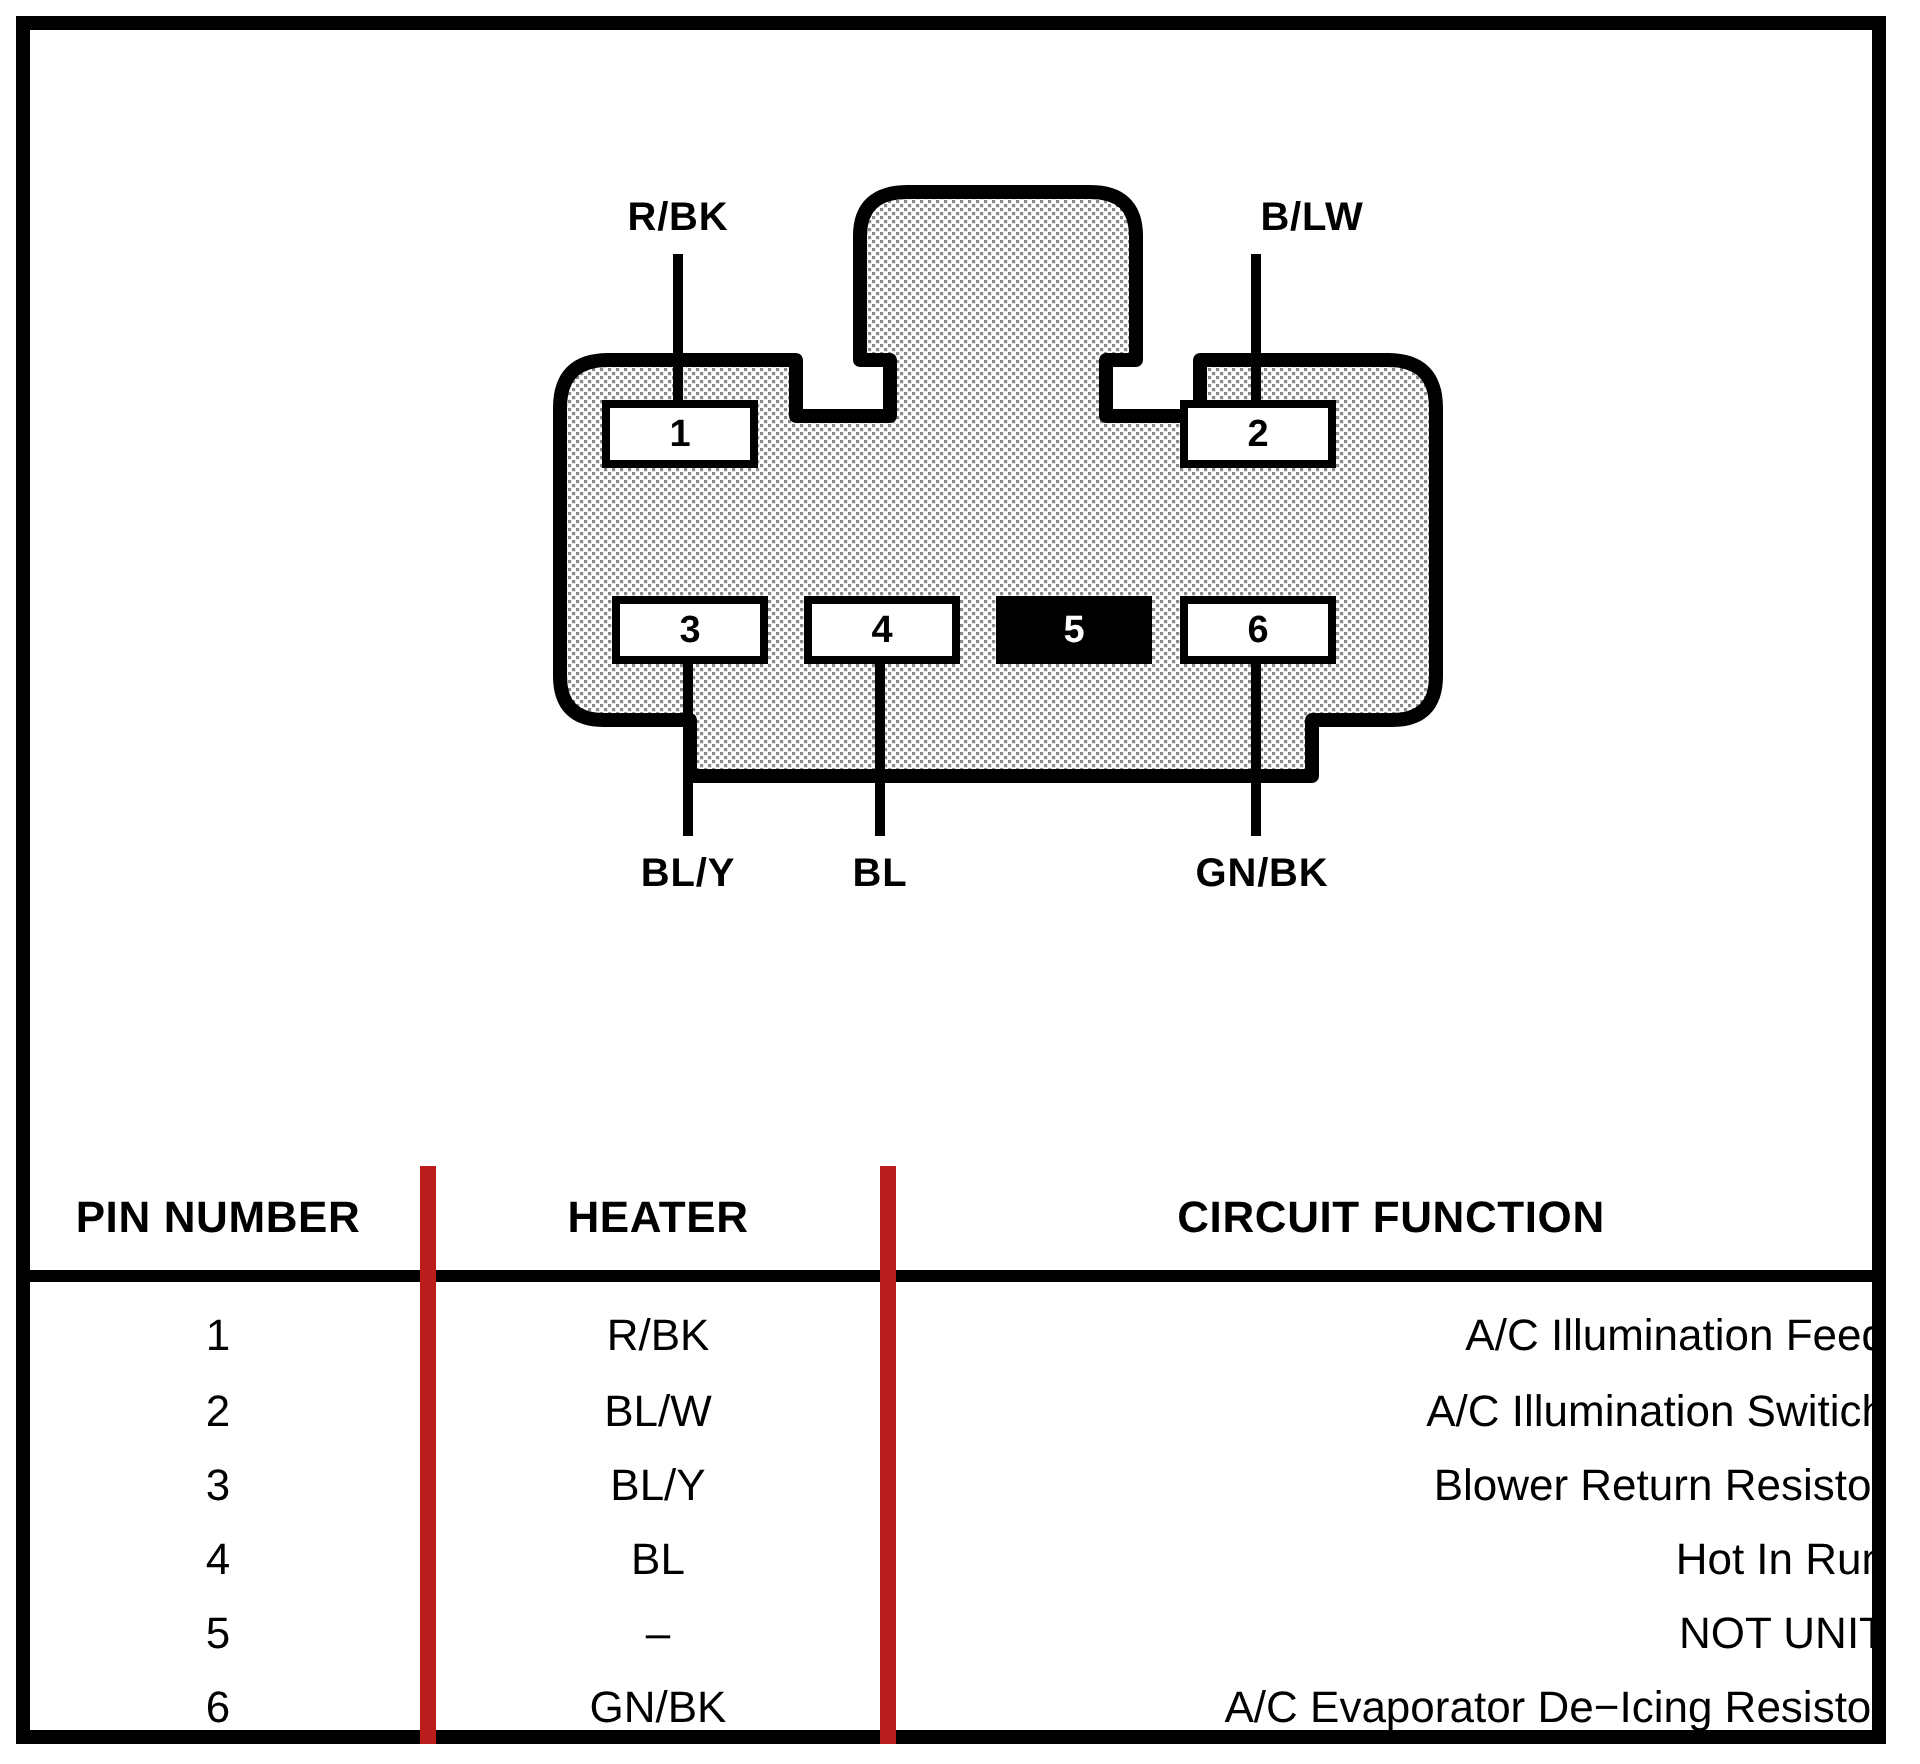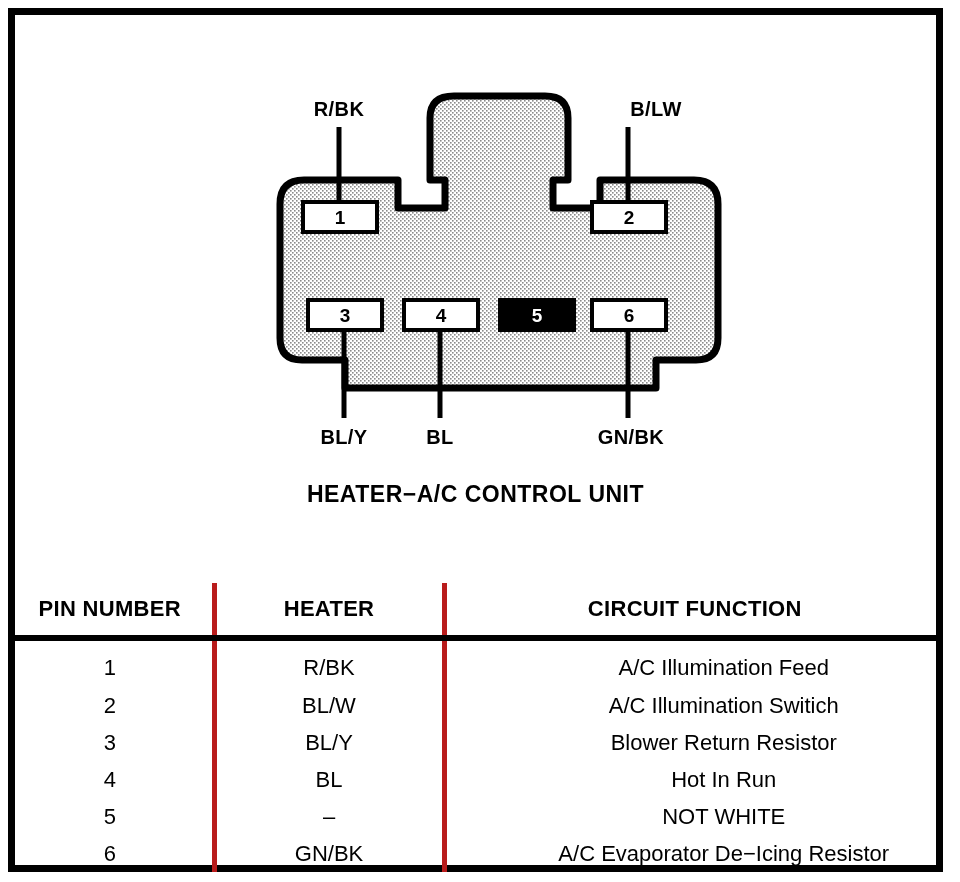--- a/index.html
+++ b/index.html
@@ -125,29 +125,29 @@
     font-size: 22px;
     font-weight: bold;
     letter-spacing: 0.3px;
     height: 52px;
     border-bottom: 6px solid #000;
   }
   #pin-table .col-pin   { width: 206px; }
   #pin-table .col-circ  { width: 230px; }
   #pin-table .col-func  { width: auto; }
 
-  #pin-table .vdiv-right { border-right: 5px solid #b91c1c; }
+  #pin-table .vdiv-right { border-right: 8px solid #b91c1c; }
 
   #pin-table tbody td {
     font-size: 22px;
     height: 35px;
     line-height: 1.05;
   }
   #pin-table tbody td.func {
-    text-align: center;
+    text-align: right;
     padding-left: 58px;
     font-weight: normal;
   }
   #pin-table tbody tr:first-child td { padding-top: 8px; }
   #pin-table tbody td.pin,
   #pin-table tbody td.circ {
     font-weight: normal;
   }
 </style>
 </head>
@@ -222,21 +222,20 @@
       <span>6</span>
     </div>
 
     <div class="wire-label" style="left:331px; top:90px;">R/BK</div>
     <div class="wire-label" style="left:648px; top:90px;">B/LW</div>
     <div class="wire-label" style="left:336px; top:418px;">BL/Y</div>
     <div class="wire-label" style="left:432px; top:418px;">BL</div>
     <div class="wire-label" style="left:623px; top:418px;">GN/BK</div>
 
     <div id="caption">
-      <div class="cap-line">HEATER−A/C CONTROL UNIT</div>
     </div>
 
   </div>
 
   <div id="pin-table">
     <table>
       <colgroup>
         <col class="col-pin">
         <col class="col-circ">
         <col class="col-func">
@@ -265,21 +264,21 @@
           <td class="func">Blower Return Resistor</td>
         </tr>
         <tr>
           <td class="pin vdiv-right">4</td>
           <td class="circ vdiv-right">BL</td>
           <td class="func">Hot In Run</td>
         </tr>
         <tr>
           <td class="pin vdiv-right">5</td>
           <td class="circ vdiv-right">–</td>
-          <td class="func">NOT WHITE</td>
+          <td class="func">NOT UNIT</td>
         </tr>
         <tr>
           <td class="pin vdiv-right">6</td>
           <td class="circ vdiv-right">GN/BK</td>
           <td class="func">A/C Evaporator De−Icing Resistor</td>
         </tr>
       </tbody>
     </table>
   </div>
 

